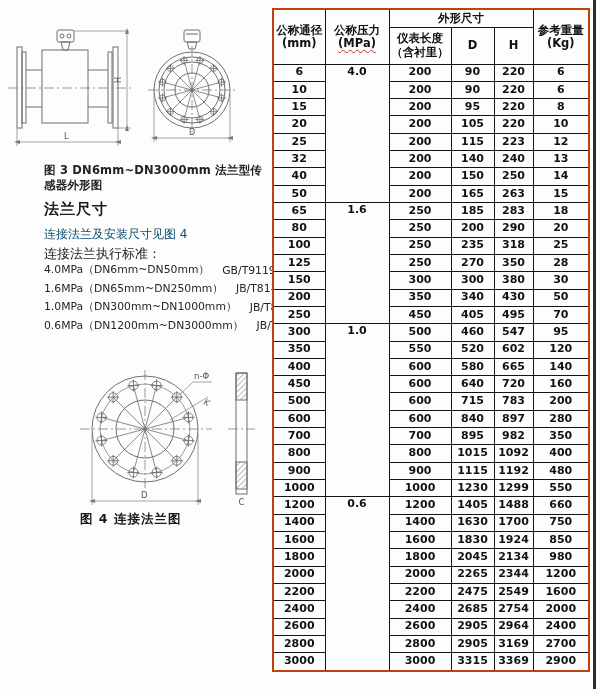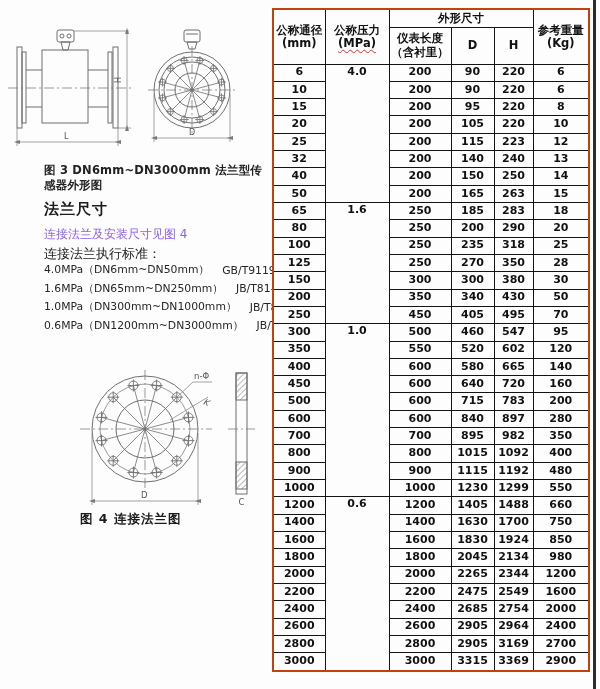--- a/index.html
+++ b/index.html
@@ -11,21 +11,21 @@
   .edge-line { position:absolute; left:593px; top:0; width:3px; height:689px; background:#2b2b2b; }
 
   
   .fig3-svg  { position:absolute; left:0; top:8px; }
   .fig4-svg  { position:absolute; left:0; top:368px; }
 
   .fig3-caption { position:absolute; left:44px; top:163px; width:224px;
                   font-size:11.5px; font-weight:700; color:#222; letter-spacing:0.2px; }
   .flange-heading { position:absolute; left:44px; top:200px; font-size:15px;
                     font-weight:700; color:#1b1b1b; letter-spacing:1px; }
-  .flange-line1 { position:absolute; left:44px; top:226px; font-size:12px; color:#8b5cf6; }
+  .flange-line1 { position:absolute; left:44px; top:226px; font-size:12px; color:#0c4a6e; }
   .flange-line2 { position:absolute; left:44px; top:245px; font-size:13px; color:#222; }
   .standards { position:absolute; left:44px; top:261px; width:230px; }
   .standard-item { display:flex; gap:13px; height:18.5px; align-items:center;
                    font-size:10.8px; color:#252525; white-space:nowrap; }
   .fig4-caption { position:absolute; left:80px; top:511px; font-size:12.5px;
                   font-weight:800; color:#1b1b1b; letter-spacing:1px; }
 
   
   .dim-table { position:absolute; left:272px; top:8px; width:316px; height:664px;
                border-collapse:collapse; table-layout:fixed; background:#fdfdfd;

